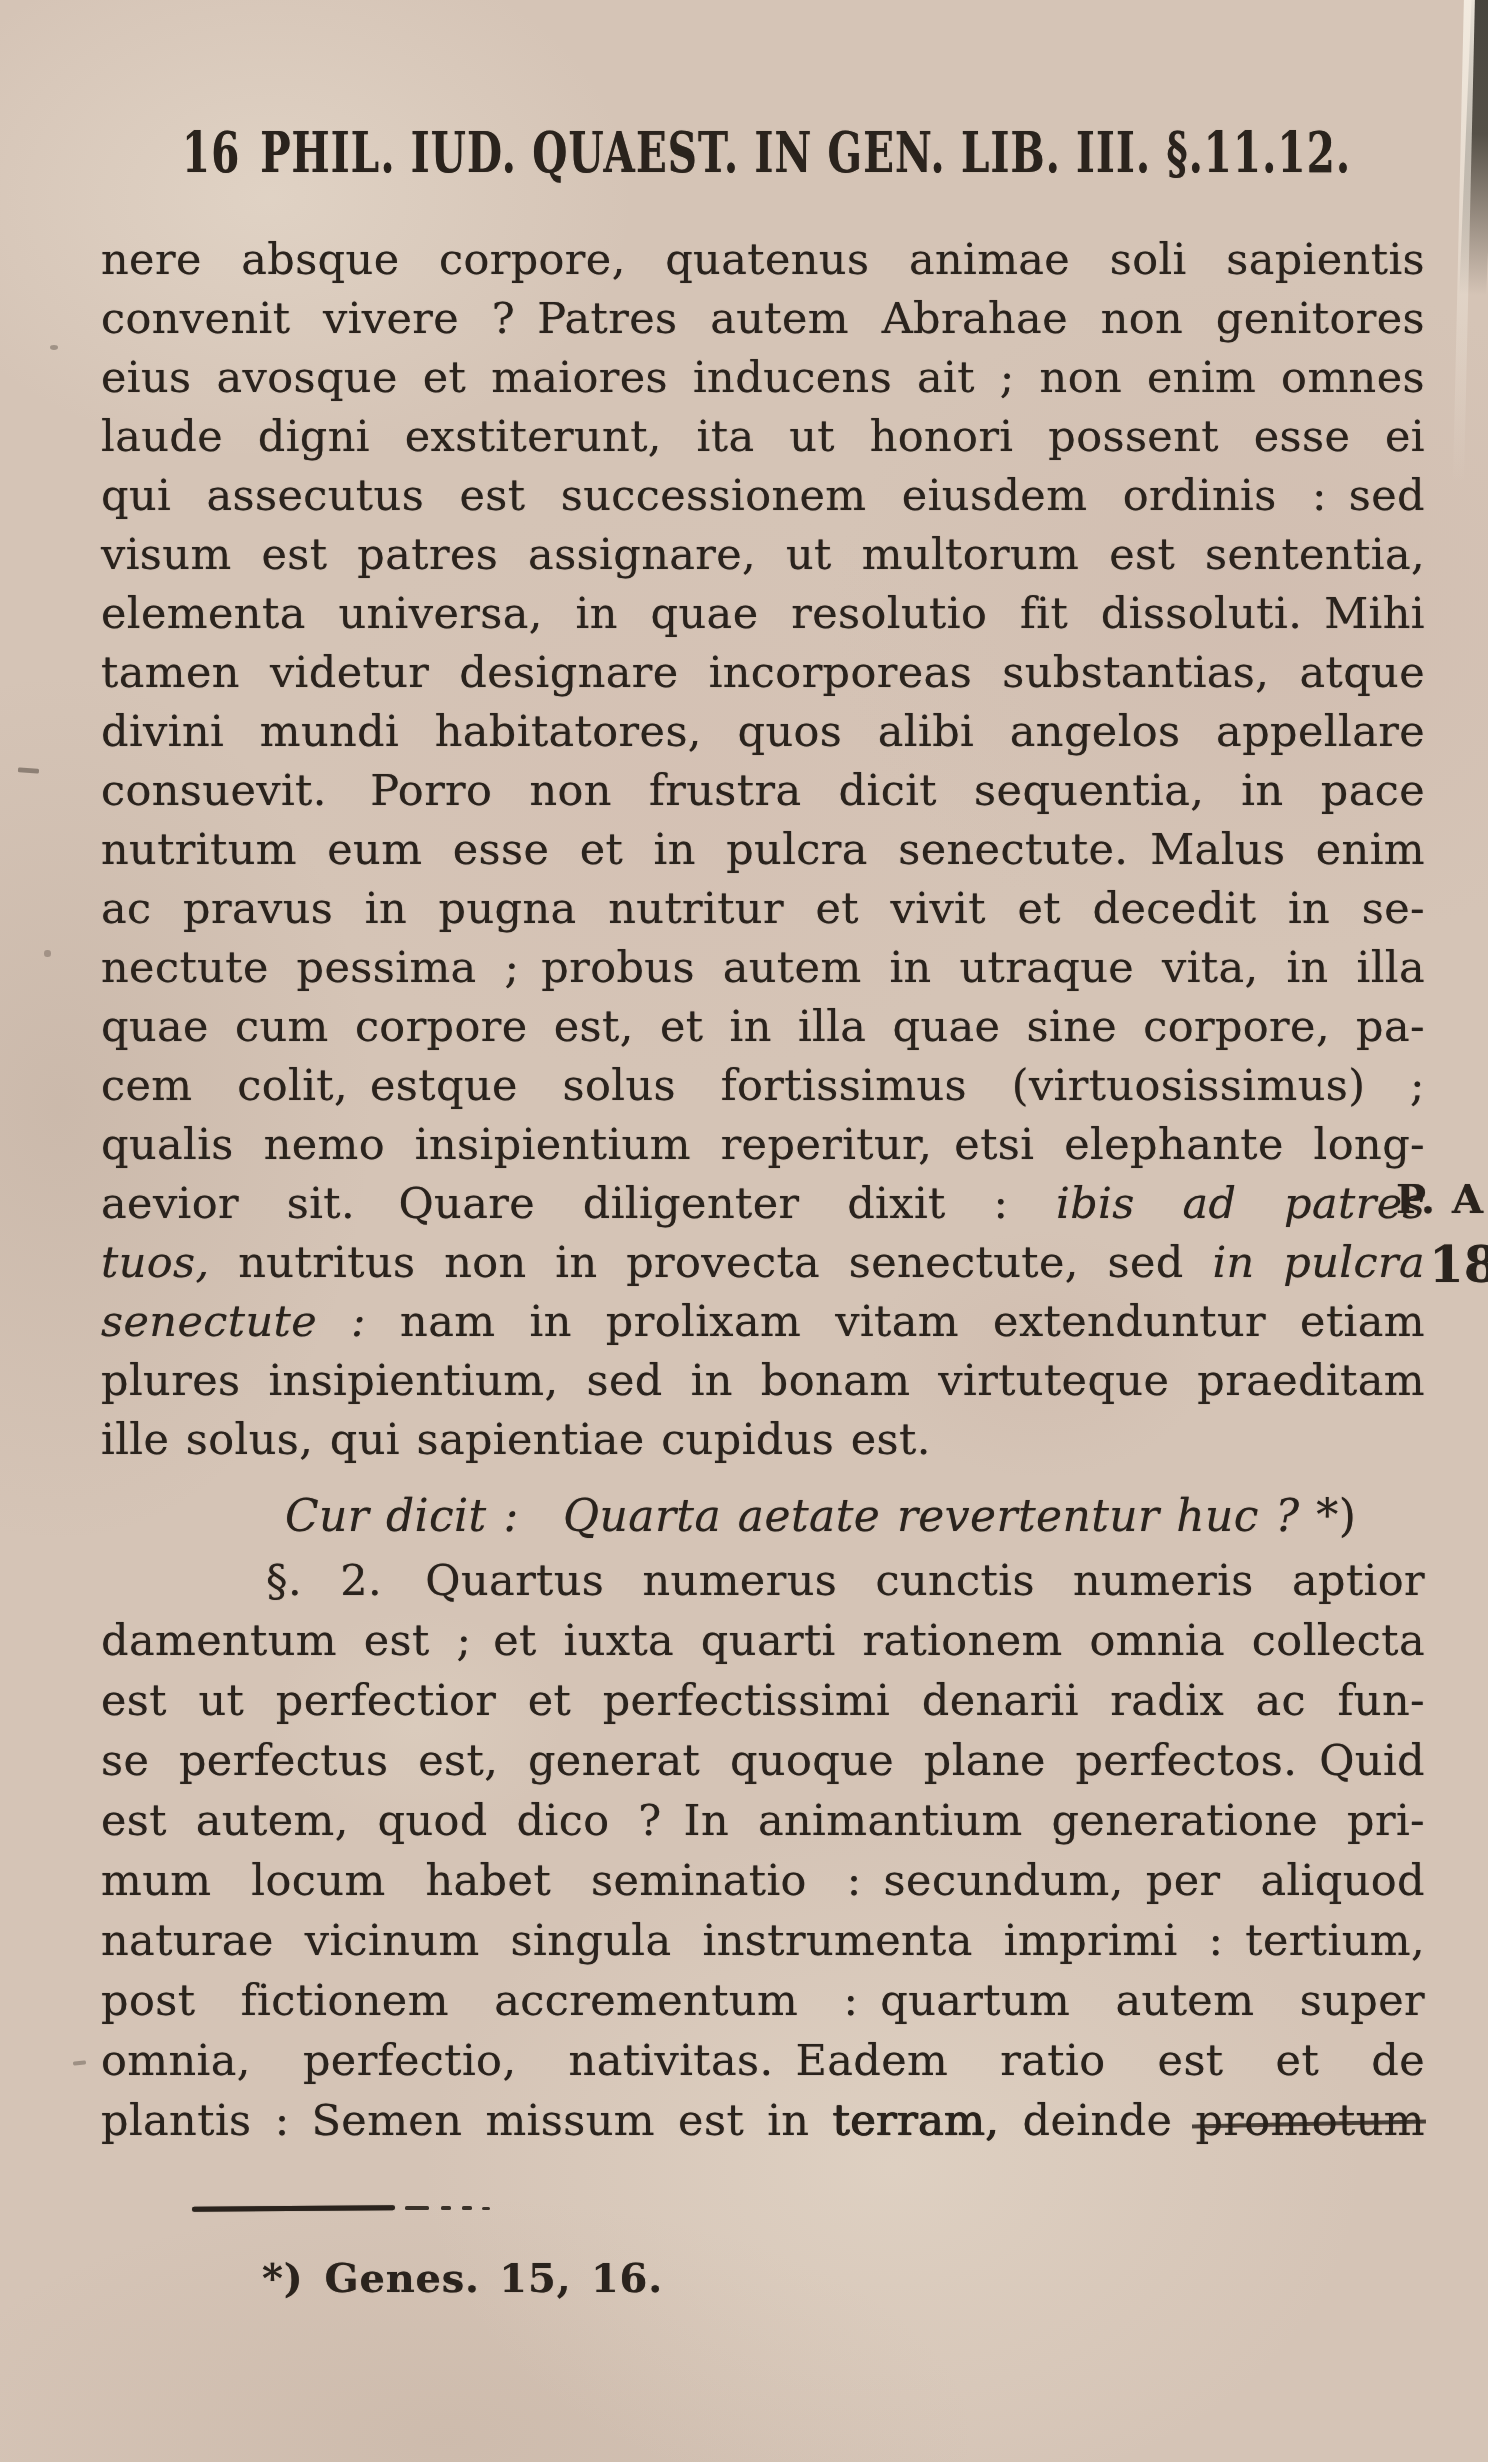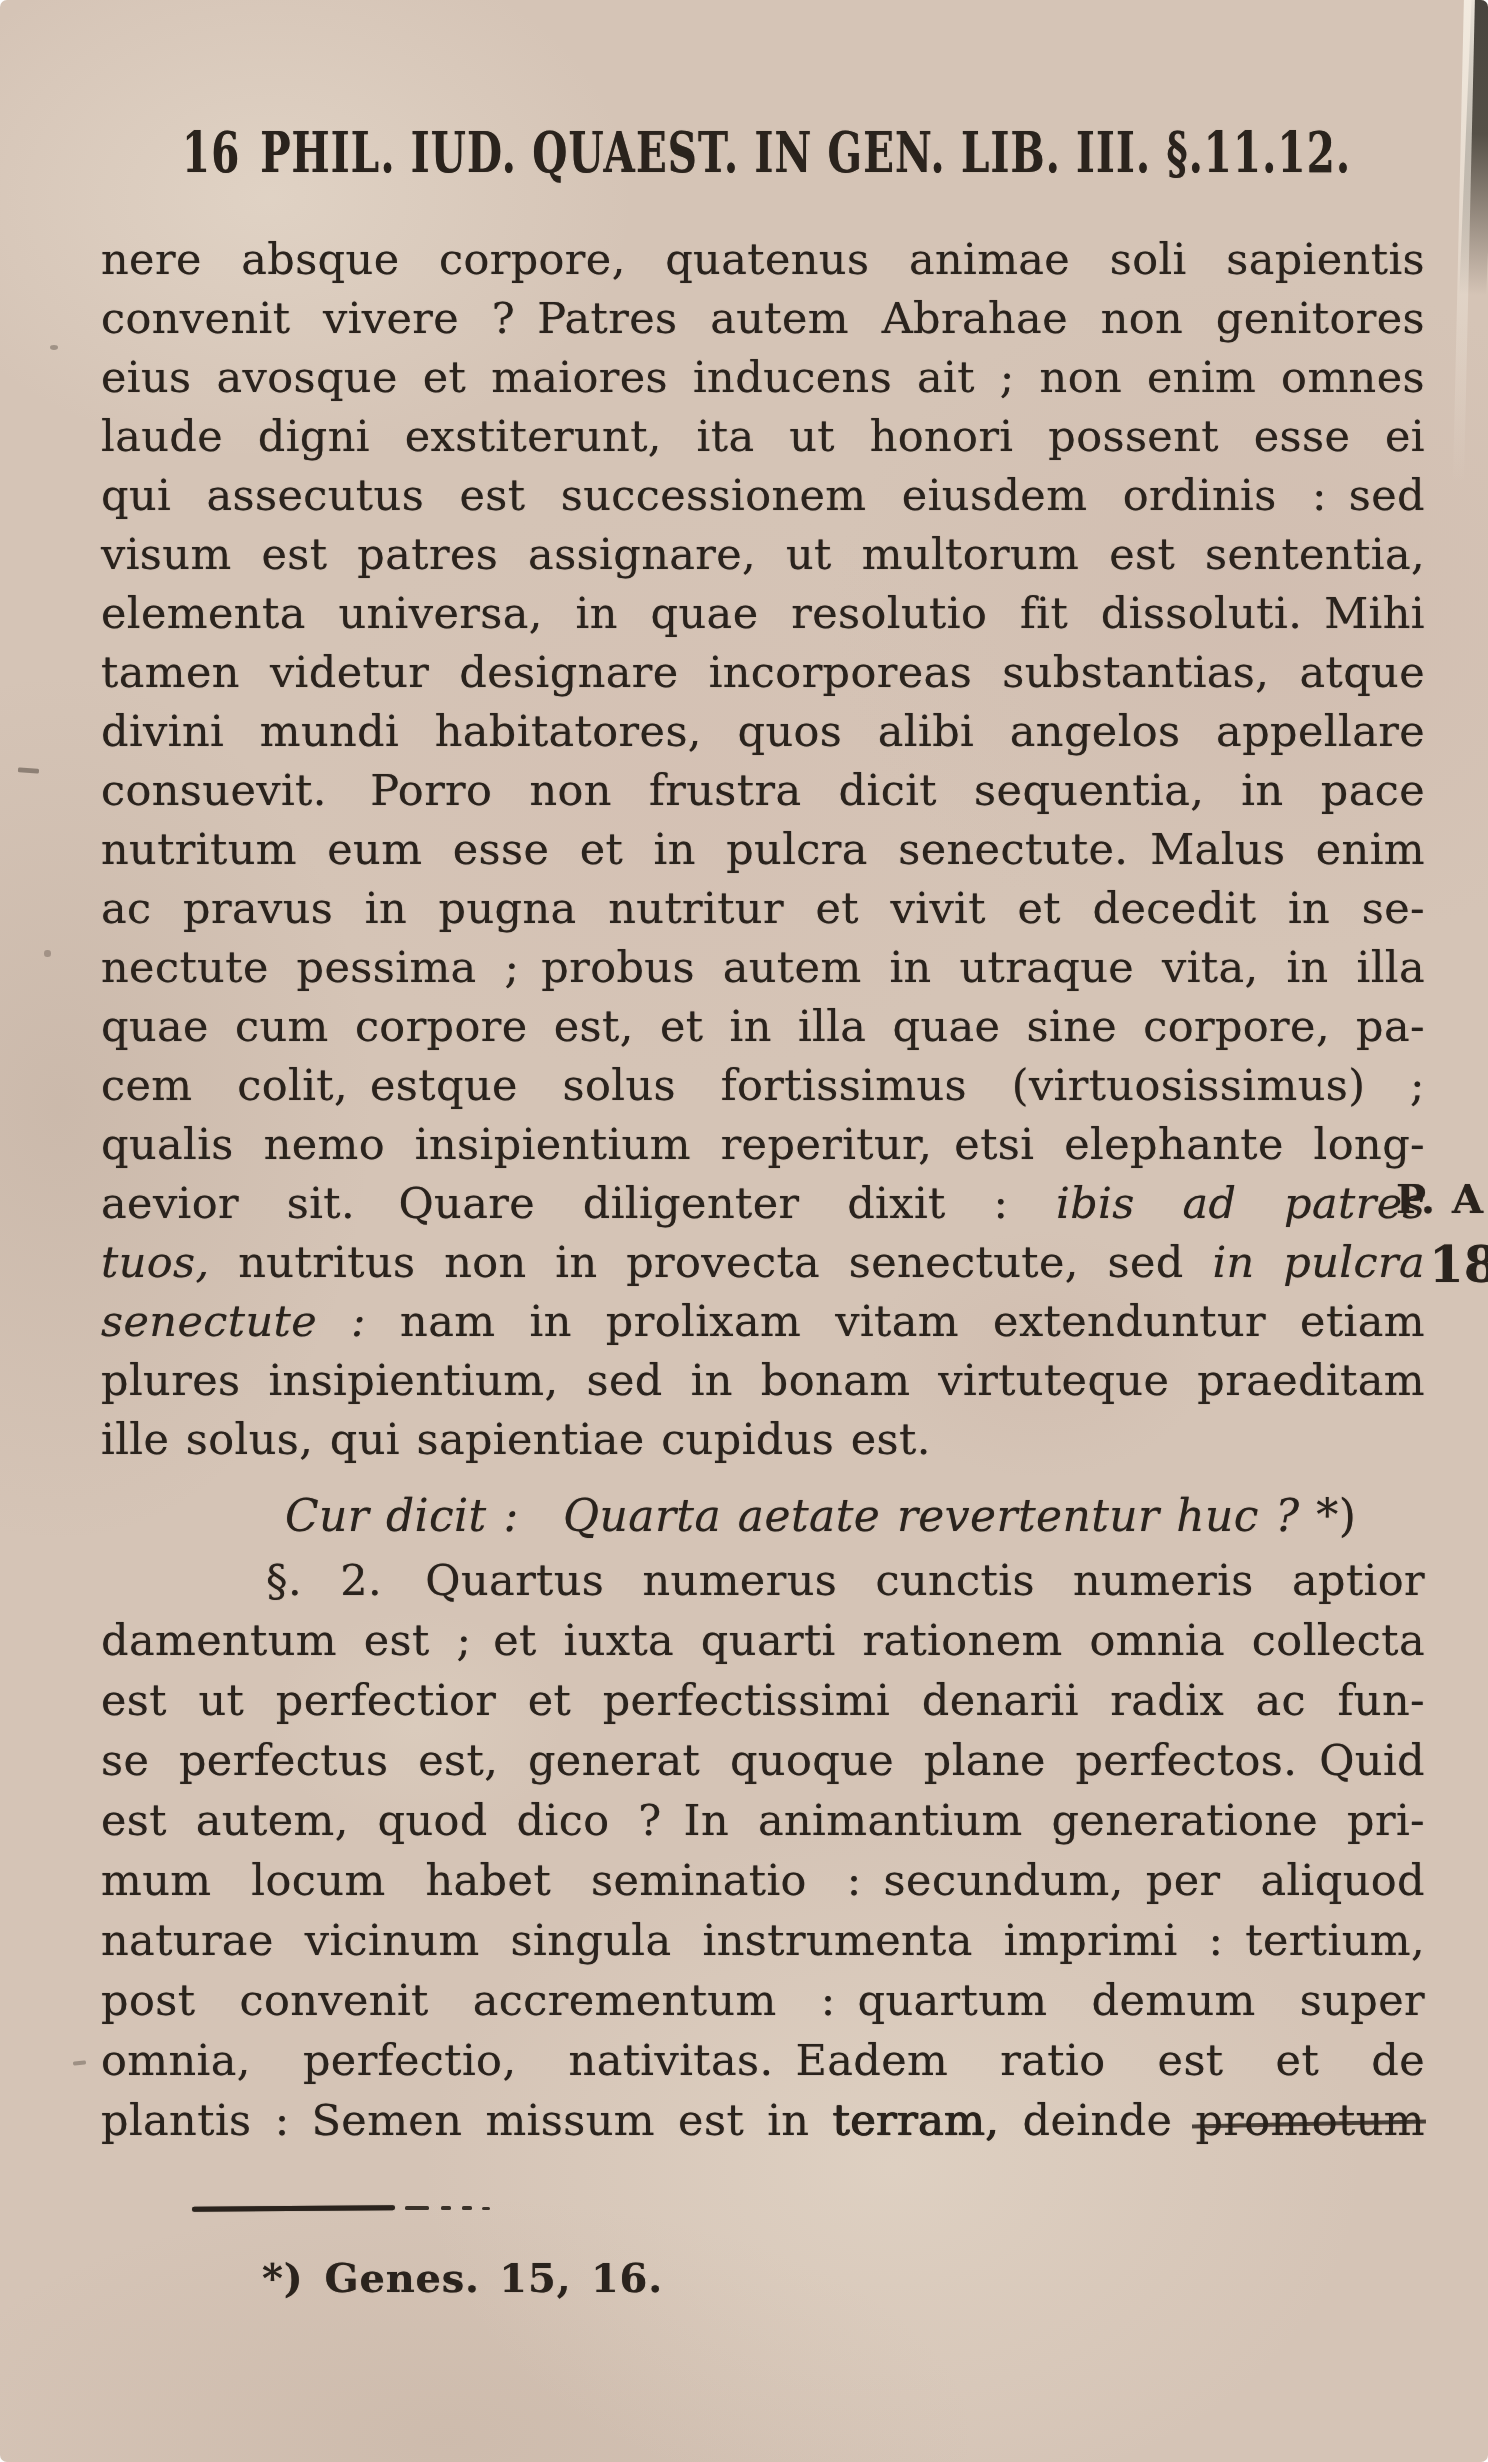--- a/index.html
+++ b/index.html
@@ -15,21 +15,20 @@
       radial-gradient(ellipse 564px 403px at 18% 8%,  rgba(233,222,208,0.55), rgba(233,222,208,0) 65%),
       radial-gradient(ellipse 726px 564px at 85% 25%, rgba(205,182,170,0.45), rgba(205,182,170,0) 60%),
       radial-gradient(ellipse 524px 726px at 4% 45%,  rgba(150,128,112,0.16), rgba(150,128,112,0) 60%),
       radial-gradient(ellipse 645px 484px at 45% 32%, rgba(210,180,170,0.18), rgba(210,180,170,0) 60%),
       radial-gradient(ellipse 726px 524px at 60% 88%, rgba(231,220,205,0.50), rgba(231,220,205,0) 65%),
       radial-gradient(ellipse 887px 403px at 30% 99%, rgba(160,135,115,0.14), rgba(160,135,115,0) 60%),
       radial-gradient(ellipse 242px 177px at 70% 55%, rgba(198,172,158,0.25), rgba(198,172,158,0) 70%),
       radial-gradient(ellipse 210px 161px at 28% 70%, rgba(226,214,198,0.40), rgba(226,214,198,0) 70%);
     font-family: "DejaVu Serif", "Liberation Serif", serif;
     color: #2a231d;
-    border-radius: 7px;
   }
 
   
   .scan-edge {
     position: absolute;
     top: -11.3px; right: -11.3px;
     width: 27.4px; height: 323px;
     background: linear-gradient(to bottom, #45423c 0%, #555047 45%, rgba(85,80,71,0) 95%);
     transform: rotate(2.4deg);
     transform-origin: top right;
@@ -183,21 +182,21 @@
       </div>
     <div id="heading" class="section-heading"><span class="it">Cur dicit : Quarta aetate revertentur huc ? </span><span>*)</span></div>
     <div id="para2" class="para2">
         <div class="text-line line-indent"><span>§. 2. Quartus numerus cunctis numeris aptior</span></div>
         <div class="text-line"><span>damentum est ; et iuxta quarti rationem omnia collecta</span></div>
         <div class="text-line"><span>est ut perfectior et perfectissimi denarii radix ac fun-</span></div>
         <div class="text-line"><span>se perfectus est, generat quoque plane perfectos. Quid</span></div>
         <div class="text-line"><span>est autem, quod dico ? In animantium generatione pri-</span></div>
         <div class="text-line"><span>mum locum habet seminatio : secundum, per aliquod</span></div>
         <div class="text-line"><span>naturae vicinum singula instrumenta imprimi : tertium,</span></div>
-        <div class="text-line"><span>post convenit accrementum : quartum demum super</span></div>
+        <div class="text-line"><span>post fictionem accrementum : quartum autem super</span></div>
         <div class="text-line"><span>omnia, perfectio, nativitas. Eadem ratio est et de</span></div>
         <div class="text-line"><span>plantis : Semen missum est in </span><span class="heavy">terram,</span><span> deinde </span><span class="strike">promotum</span></div>
       </div>
   </div>
 
   <span class="margin-note ref-pa">P. A</span>
   <span class="margin-note ref-18">18</span>
 
   <div class="footnote-rule">
     <span class="bar"></span>

